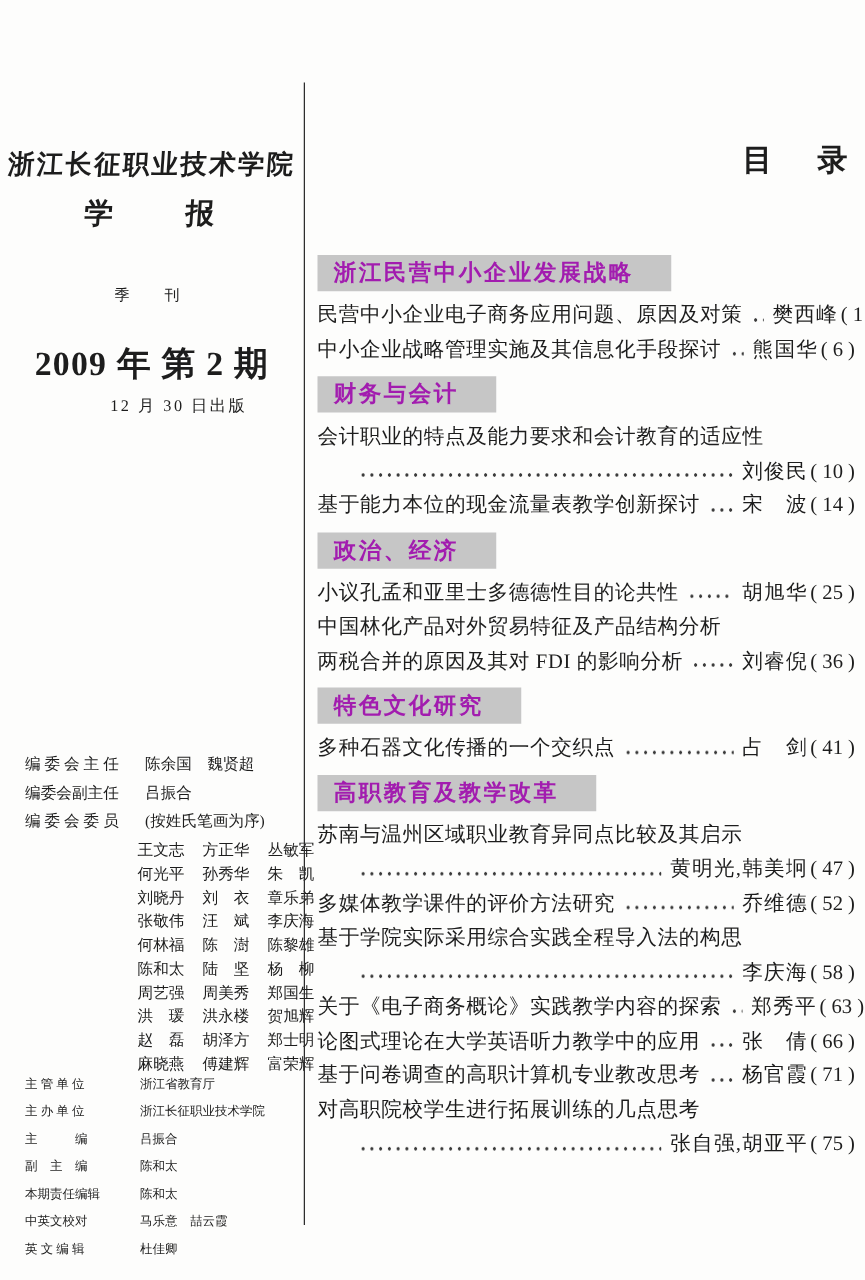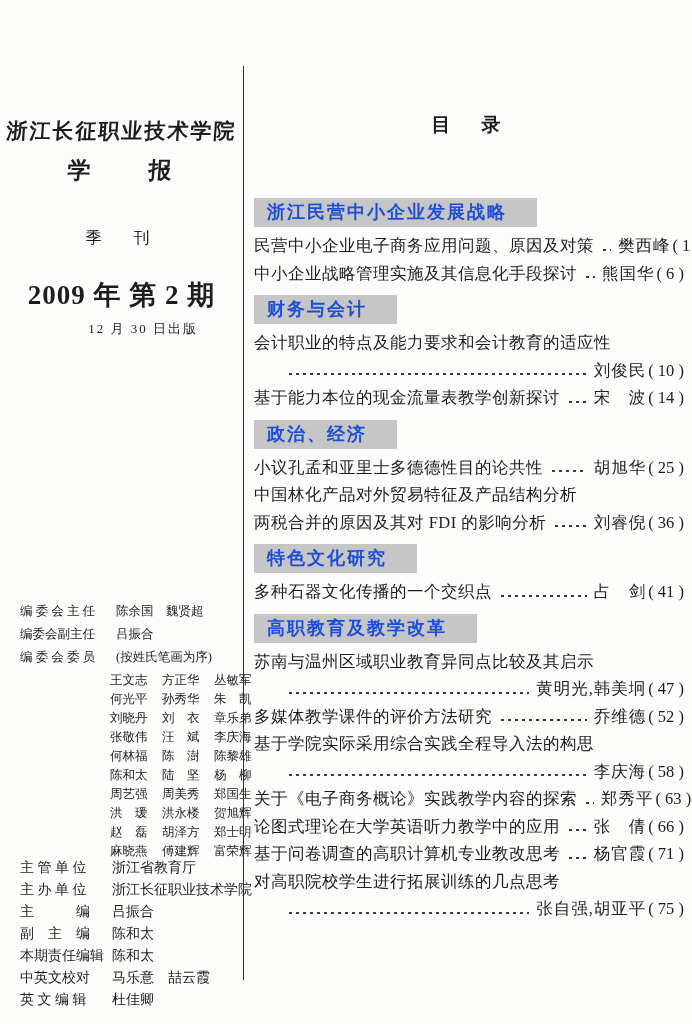--- a/index.html
+++ b/index.html
@@ -17,49 +17,49 @@
   .left-col { position:absolute; left:0; top:0; width:243px; height:1024px; }
   .masthead { margin-top:116px; text-align:center; }
   .masthead .title1 {
     font-size:21px; font-weight:bold; letter-spacing:2px;
     transform:skewX(-4deg); line-height:30px;
   }
   .masthead .title2 {
     font-size:23px; font-weight:bold; letter-spacing:4px;
     transform:skewX(-4deg); line-height:38px; margin-top:6px;
   }
-  .frequency { margin-top:38px; text-align:center; font-size:16px; letter-spacing:8px; }
+  .frequency { margin-top:38px; text-align:center; font-size:12px; letter-spacing:8px; }
   .issue { margin-top:28px; text-align:center; font-size:27px; font-weight:bold; letter-spacing:1px; }
   .pubdate { margin-top:7px; text-align:center; font-size:13px; letter-spacing:2px;padding-left:43px; }
 
   .edit-board { position:absolute; top:600px; left:20px; width:216px; font-size:12.5px; }
   .eb-row { display:flex; line-height:23px; white-space:nowrap; }
   .eb-label { width:96px; flex:none; }
   .eb-value { flex:1; }
   .members { margin-top:2px; margin-left:90px; display:grid; grid-template-columns:50px 50px 50px; column-gap:2px; }
   .member { line-height:19px; font-size:12.5px; white-space:nowrap; }
 
-  .pub-info { position:absolute; top:857px; left:20px; width:220px; font-size:14px; }
+  .pub-info { position:absolute; top:857px; left:20px; width:220px; font-size:10px; }
   .pi-row { display:flex; line-height:22px; white-space:nowrap; }
   .pi-label { width:92px; flex:none; }
   .pi-value { flex:1; }
 
   
   .divider { position:absolute; left:243px; top:66px; width:1px; height:914px; background:#2d2d2d; }
 
   
   .right-col { position:absolute; left:254px; top:0; width:430px; }
   .toc-heading {
-    margin-top:112px; text-align:center;
-    font-size:19px; font-weight:bold; letter-spacing:6px;
+    margin-top:112px; text-align:right;
+    font-size:24px; font-weight:bold; letter-spacing:6px;
     font-family:"Liberation Sans","DejaVu Sans",sans-serif;
   }
   .toc-body { margin-top:52px; }
   .section-header {
-    display:inline-block; background:#c6c6c6; color:#1d4ed8;
+    display:inline-block; background:#c6c6c6; color:#a21caf;
     font-size:18px; font-weight:bold; letter-spacing:2px;
     padding:2px 30px 3px 13px; margin:8px 0 5px 0;
     font-family:"Liberation Sans","DejaVu Sans",sans-serif;
   }
   .entry-line { display:flex; align-items:baseline; font-size:16.5px; line-height:27.5px; }
   .entry-title { flex:none; white-space:nowrap; letter-spacing:0.5px; }
   .leader {
     flex:1; min-width:10px; align-self:flex-end;
     height:6px; margin:0 7px 7px 7px;
     background-image:radial-gradient(circle, #3a3a3a 1.15px, transparent 1.45px);

